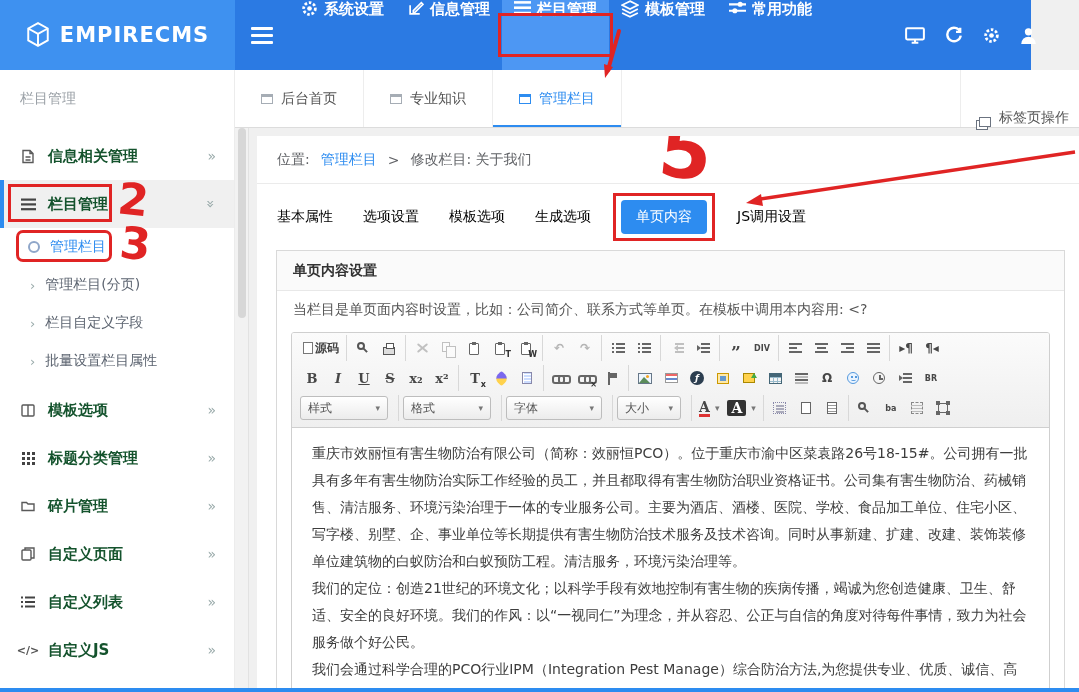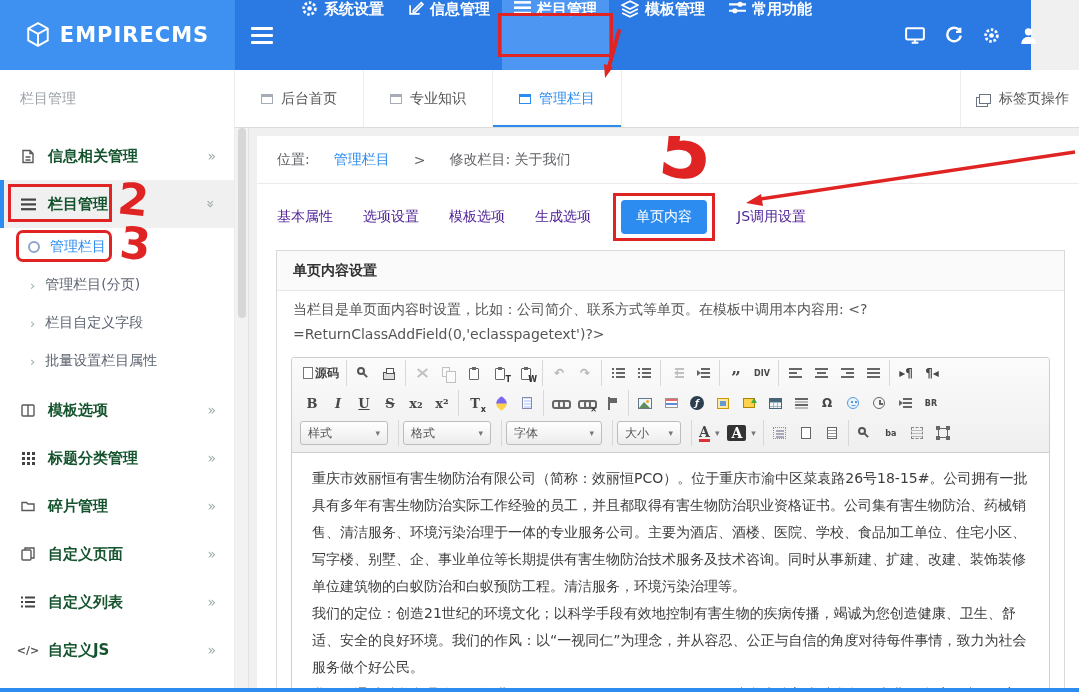--- a/index.html
+++ b/index.html
@@ -33,31 +33,31 @@
   .sb-sub-label{font-size:14px;color:#5c6470}
   .sb-sub.cur .sb-sub-label{color:#2d8cf0}
   svg.gic{stroke:#5a5a5a;fill:none;stroke-width:1.4}
   
   .main{position:absolute;left:235px;top:70px;width:844px;height:622px}
   .tabstrip{height:58px;background:#fff;border-bottom:1px solid #dcdcdc;display:flex;align-items:stretch;position:relative}
   .ttab{display:flex;align-items:center;gap:8px;padding:0 26px;border-right:1px solid #ededed;font-size:14px;color:#555;cursor:pointer}
   .ttab.active{color:#2d8cf0;box-shadow:inset 0 -2px 0 #2d8cf0}
   .tabico{width:12px;height:10px;border:1px solid #a6adb5;border-top:3px solid #a6adb5}
   .ttab.active .tabico{border-color:#2d8cf0}
-  .tstrip-right{position:absolute;right:0;top:0;height:100%;display:flex;align-items:center;gap:8px;padding:0 10px 0 18px;border-left:1px solid #ededed;color:#555;cursor:pointer;white-space:nowrap}
+  .tstrip-right{position:absolute;right:0;top:0;height:100%;display:flex;align-items:flex-end;gap:8px;padding:0 10px 0 18px;border-left:1px solid #ededed;color:#555;cursor:pointer;white-space:nowrap}
   .dblico{width:12px;height:10px;border:1px solid #6b7380;box-shadow:-3px 3px 0 -1px #fff,-3px 3px 0 0 #6b7380}
   .content-row{position:absolute;left:0;top:58px;width:844px;height:564px;display:flex}
   .scrollstrip{width:14px;background:#f2f2f2;border-right:1px solid #e2e2e2;position:relative}
   .scrollthumb{position:absolute;left:3px;top:0;width:8px;height:190px;background:#d7d7d7;border-radius:4px}
   .graygap{width:8px;background:#f0f0f0}
   .card{flex:1;background:#fff;margin-top:8px;overflow:hidden}
-  .breadcrumb{height:48px;display:flex;align-items:center;padding-left:20px;border-bottom:1px solid #ebebeb;gap:24px;color:#606266}
+  .breadcrumb{height:48px;display:flex;align-items:center;padding-left:20px;border-bottom:1px solid #ebebeb;gap:11px;color:#606266}
   .bc-link{color:#2d8cf0;cursor:pointer}
   .subtabs{display:flex;align-items:center;padding:16px 0 16px 20px;gap:30px}
-  .subtab{font-size:14px;color:#4c1d95;cursor:pointer;white-space:nowrap}
+  .subtab{font-size:14px;color:#000000;cursor:pointer;white-space:nowrap}
   .subtab-active-wrap{position:relative;display:inline-block}
   .subtab.btn-active{background:#2d8cf0;color:#fff;padding:8px 15px;border-radius:4px;display:inline-block}
   
   .panel{margin:0 14px 0 19px;border:1px solid #d9d9d9;background:#fff}
   .panel-head{height:40px;display:flex;align-items:center;padding:0 16px;background:#fafafa;border-bottom:1px solid #e8e8e8;font-weight:bold;color:#333}
   .panel-desc{padding:6px 16px 8px;color:#555;line-height:25px;font-size:14px}
   
   .editor{margin:2px 14px 0;border:1px solid #cfcfcf;border-radius:3px;overflow:hidden}
   .ck-toolbar{background:linear-gradient(#fbfbfb,#efefef);border-bottom:1px solid #cfcfcf;padding:2px 4px}
   .tb-row{display:flex;align-items:flex-start;flex-wrap:nowrap;min-height:30px}
@@ -384,21 +384,20 @@
           <div class="rframe" style="inset:-7px -8px"></div>
           <div class="hand" style="left:38px;top:-86px;font-size:76px;font-weight:600">5</div>
         </span>
         <span class="subtab">JS调用设置</span>
       </div>
 
       <div class="panel">
         <div class="panel-head">单页内容设置</div>
         <div class="panel-desc">
           <div>当栏目是单页面内容时设置，比如：公司简介、联系方式等单页。在模板中调用本内容用: &lt;?</div>
-          <div>=ReturnClassAddField(0,'eclasspagetext')?&gt;</div>
         </div>
 
         <div class="editor">
           <div class="ck-toolbar">
             <div class="tb-row">
                 <span class="tb-group">
                   <a class="tb-btn">
                     <span class="ico i-doc2"></span>
                     <span class="srclbl">源码</span>
                   </a>

